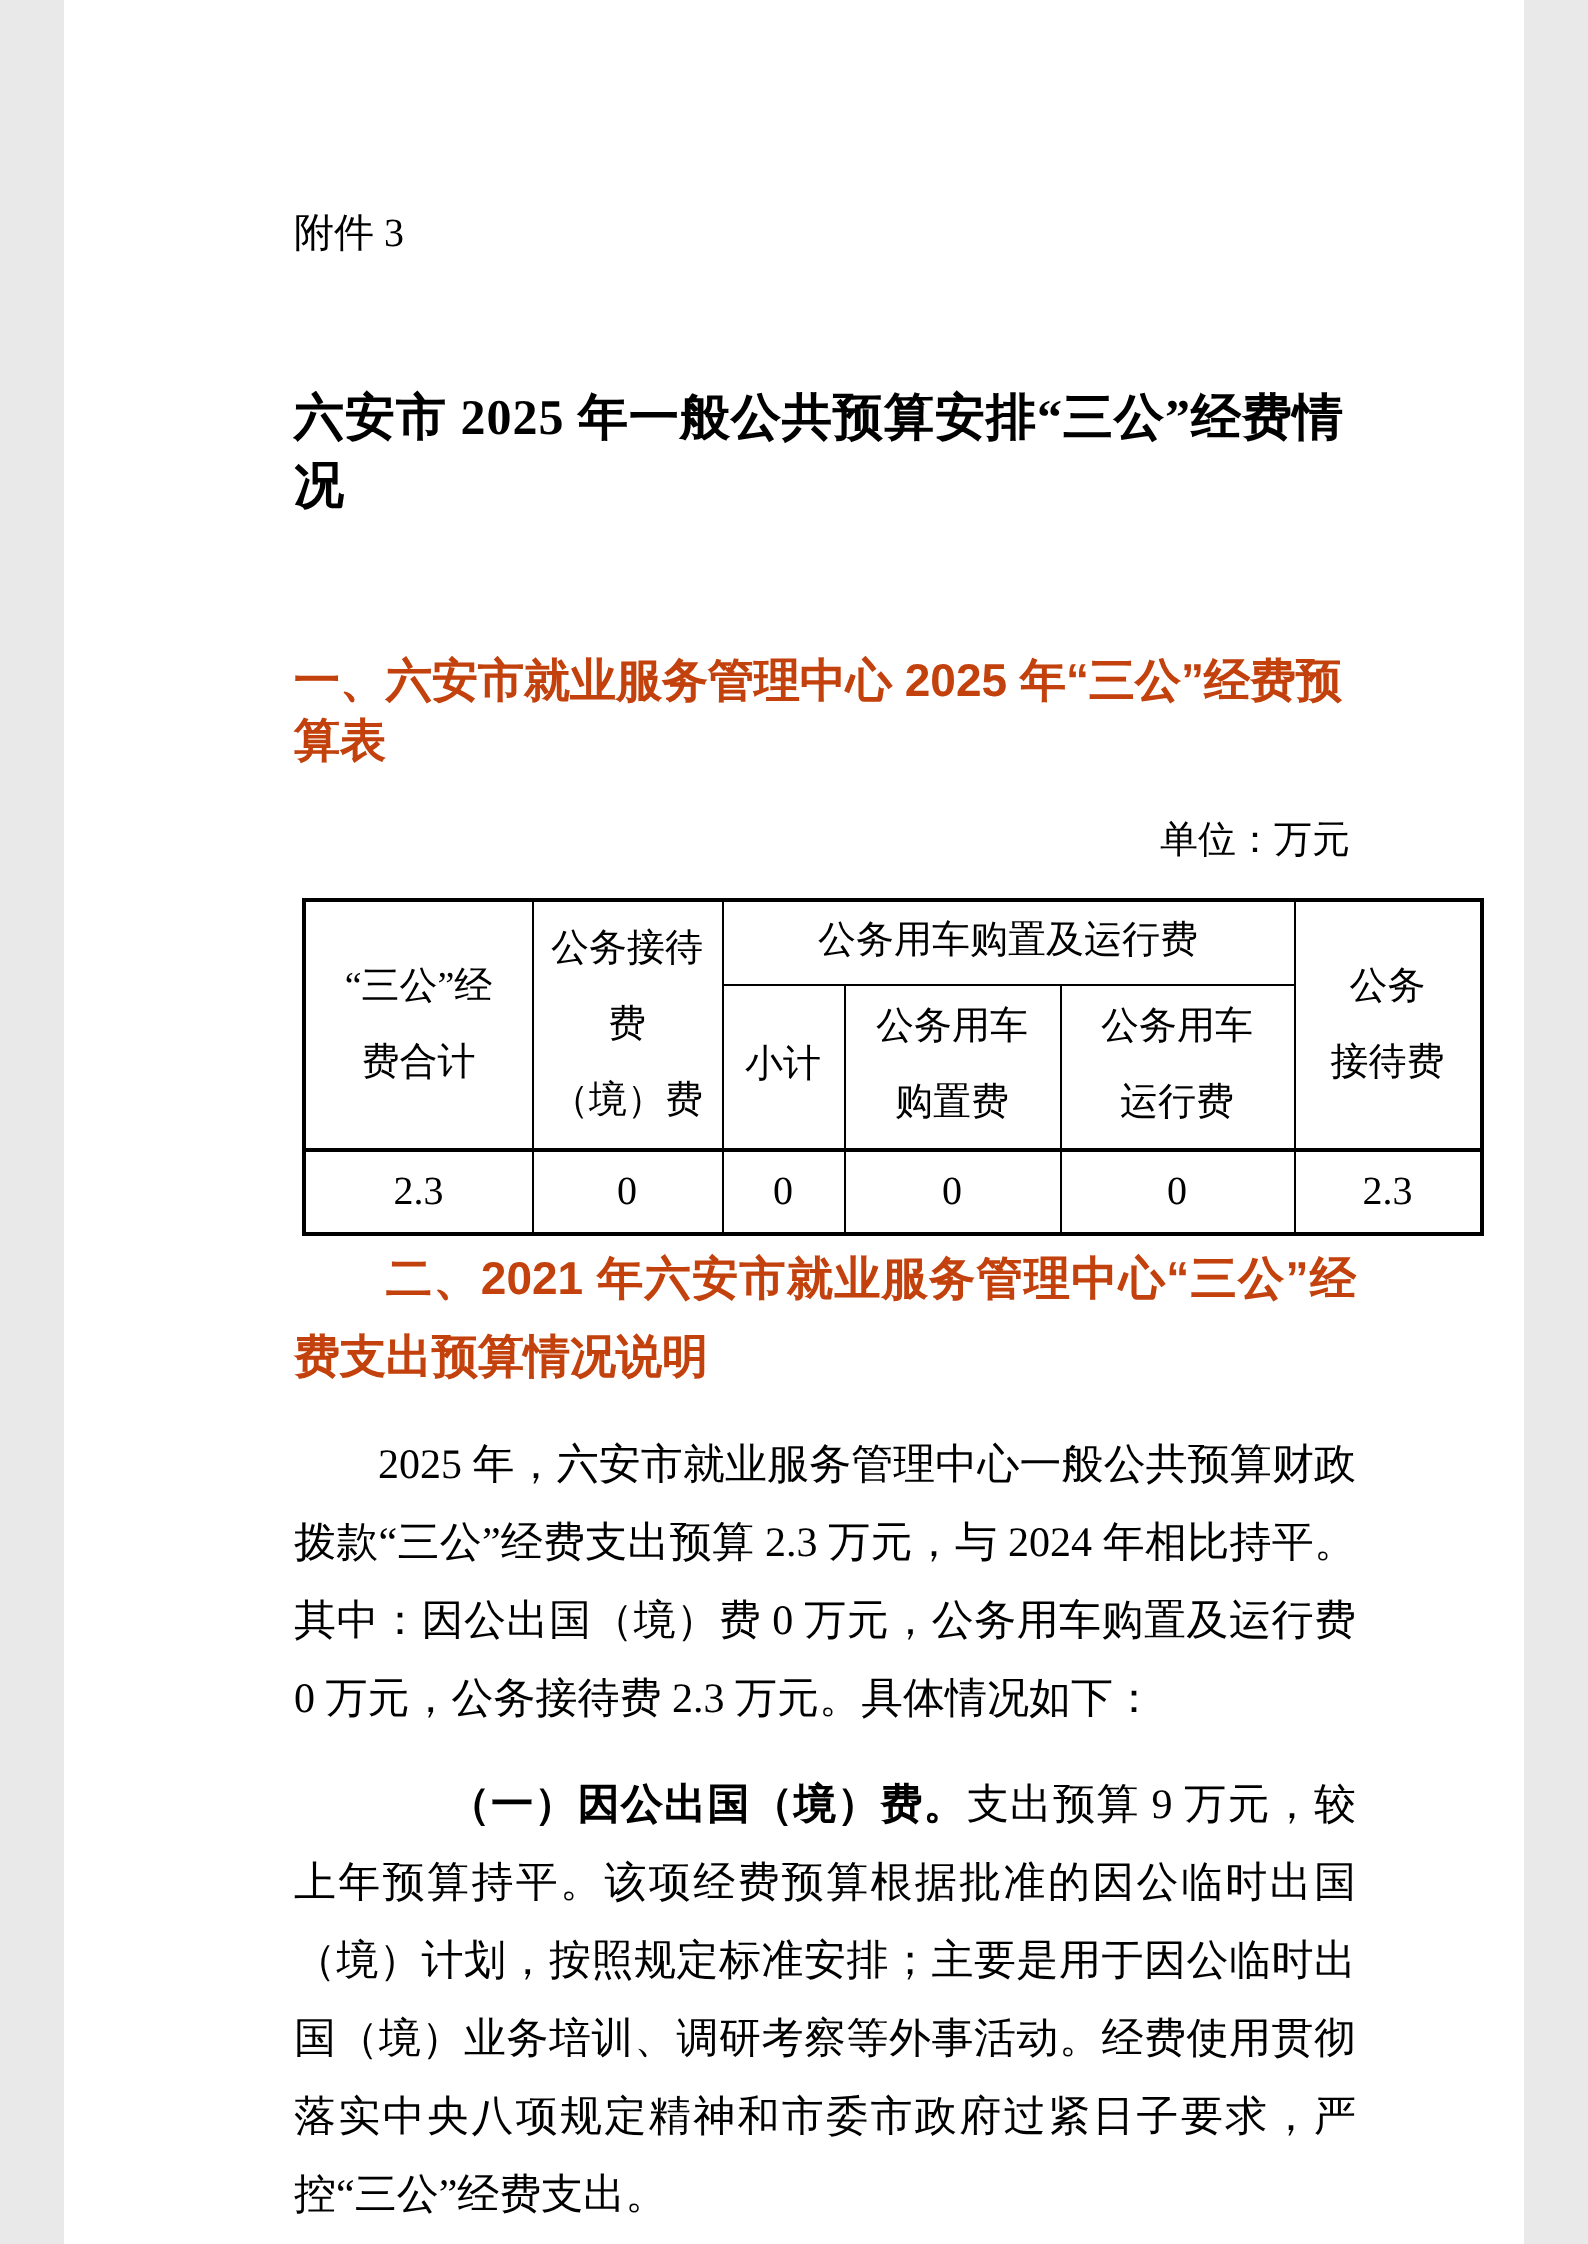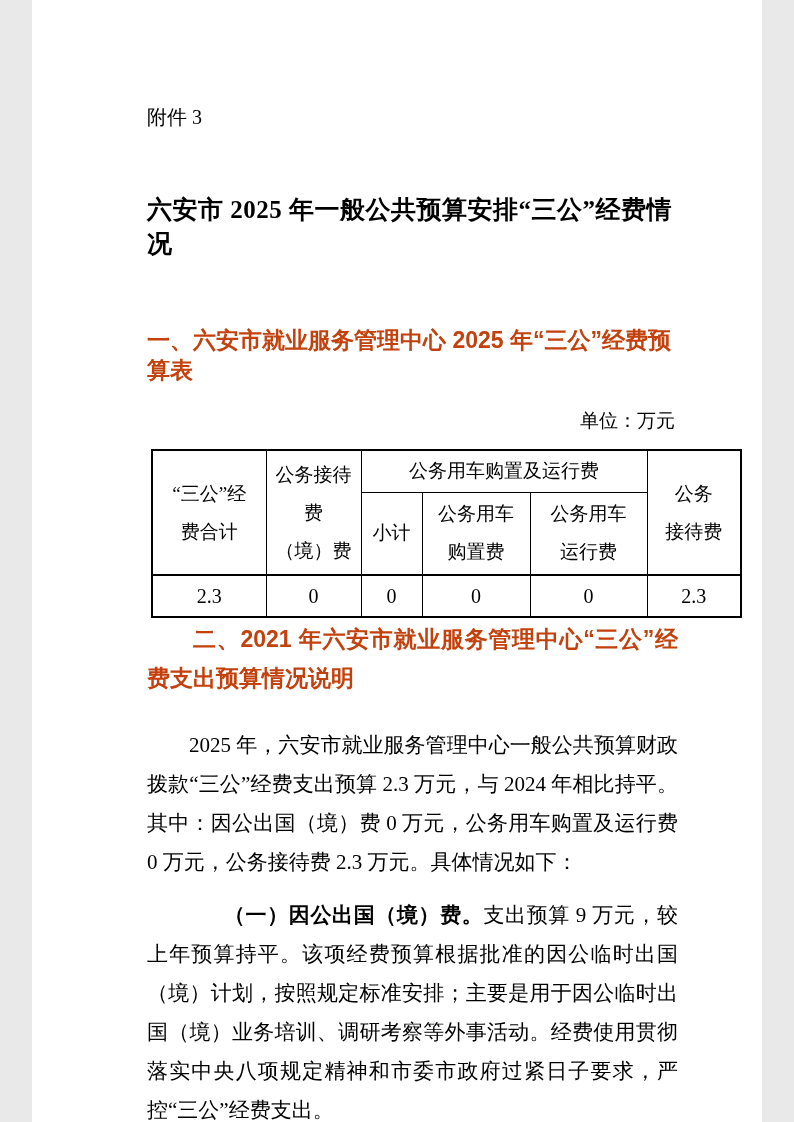--- a/index.html
+++ b/index.html
@@ -75,21 +75,21 @@
     line-height: 39px;
     text-indent: 2em;
     text-align: justify;
   }
   p.body-para {
     font-size: 21px;
     line-height: 39px;
     text-indent: 2em;
     text-align: justify;
   }
-  .para-overview { margin-top: 28px; }
+  .para-overview { margin-top: 15px; }
   .para-abroad { margin-top: 14px; }
   .lead-bold { font-weight: bold; margin-left: 35px; }
 </style>
 </head>
 <body>
 
 <div class="page">
 
   <div class="attachment">附件 3</div>
 

